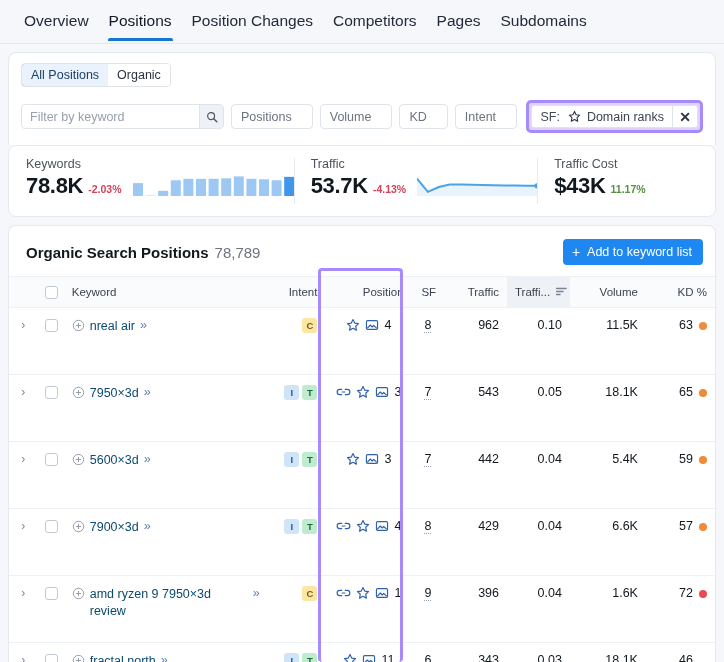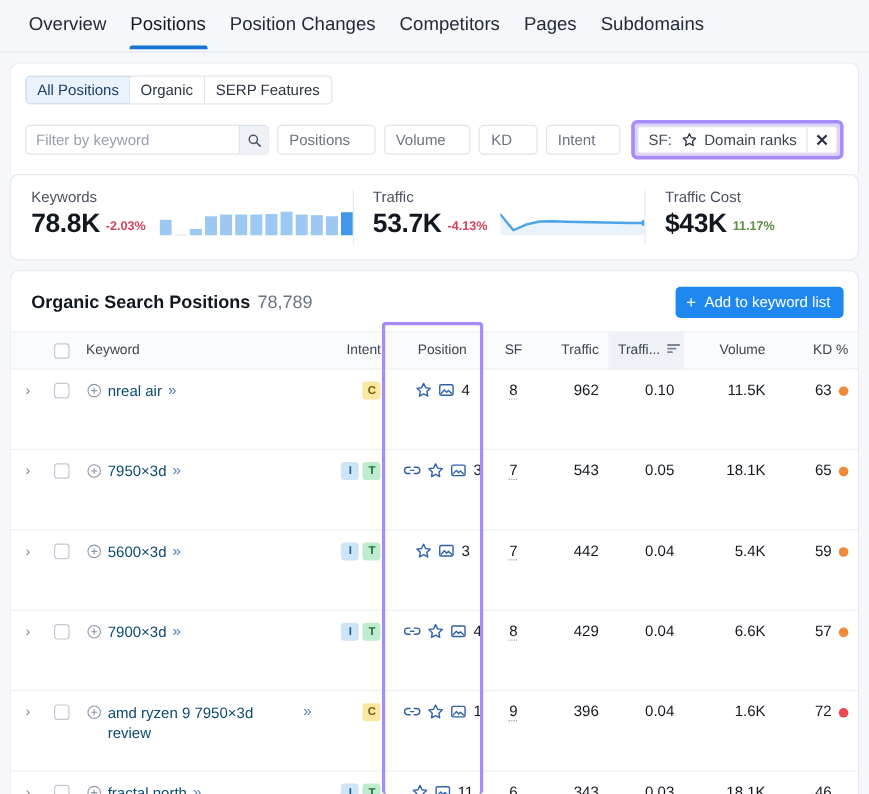--- a/index.html
+++ b/index.html
@@ -129,21 +129,21 @@
   .addbtn .plus { font-size: 14px; line-height: 1; }
 
   table { width: 100%; border-collapse: collapse; table-layout: fixed; }
   thead th {
     background: #fafbfc; font-size: 11.5px; font-weight: normal; color: #3b4450;
     height: 31px; border-top: 1px solid #edf0f4; border-bottom: 1px solid #edf0f4;
     padding: 0 8px; text-align: right; white-space: nowrap;
   }
   thead th.sorted { background: #eef1f5; }
   thead th.l { text-align: left; }
-  thead th.c { text-align: center; }
+  thead th.c { text-align: right; }
   tbody td {
     font-size: 12.5px; color: #12181f; border-bottom: 1px solid #edf0f4;
     padding: 10px 8px 0 8px; vertical-align: top; text-align: right; height: 67px;
   }
   tbody td.c { text-align: center; }
   tbody td.l { text-align: left; }
 
   .chev { color: #7b8594; font-size: 12px; cursor: pointer; }
   .cbox {
     width: 13px; height: 13px; border: 1px solid #c2c9d3; border-radius: 3px;
@@ -187,21 +187,20 @@
       <div class="navtab">Position Changes</div>
       <div class="navtab">Competitors</div>
       <div class="navtab">Pages</div>
       <div class="navtab">Subdomains</div>
     </div>
 
   <div class="filter-panel">
     <div class="segmented" id="seg-container">
         <div class="seg active">All Positions</div>
         <div class="seg">Organic</div>
-        <div class="seg">SERP Features</div>
       </div>
 
     <div class="filterrow">
       <div class="searchbox">
         <input type="text" id="search-input" placeholder="Filter by keyword" style="">
         <div class="searchbtn">
           <svg width="12" height="12" viewBox="0 0 16 16">
             <circle cx="6.8" cy="6.8" r="4.6" fill="none" stroke="#49525f" stroke-width="1.6"></circle>
             <line x1="10.3" y1="10.3" x2="14.4" y2="14.4" stroke="#49525f" stroke-width="1.8" stroke-linecap="round"></line>
           </svg>

